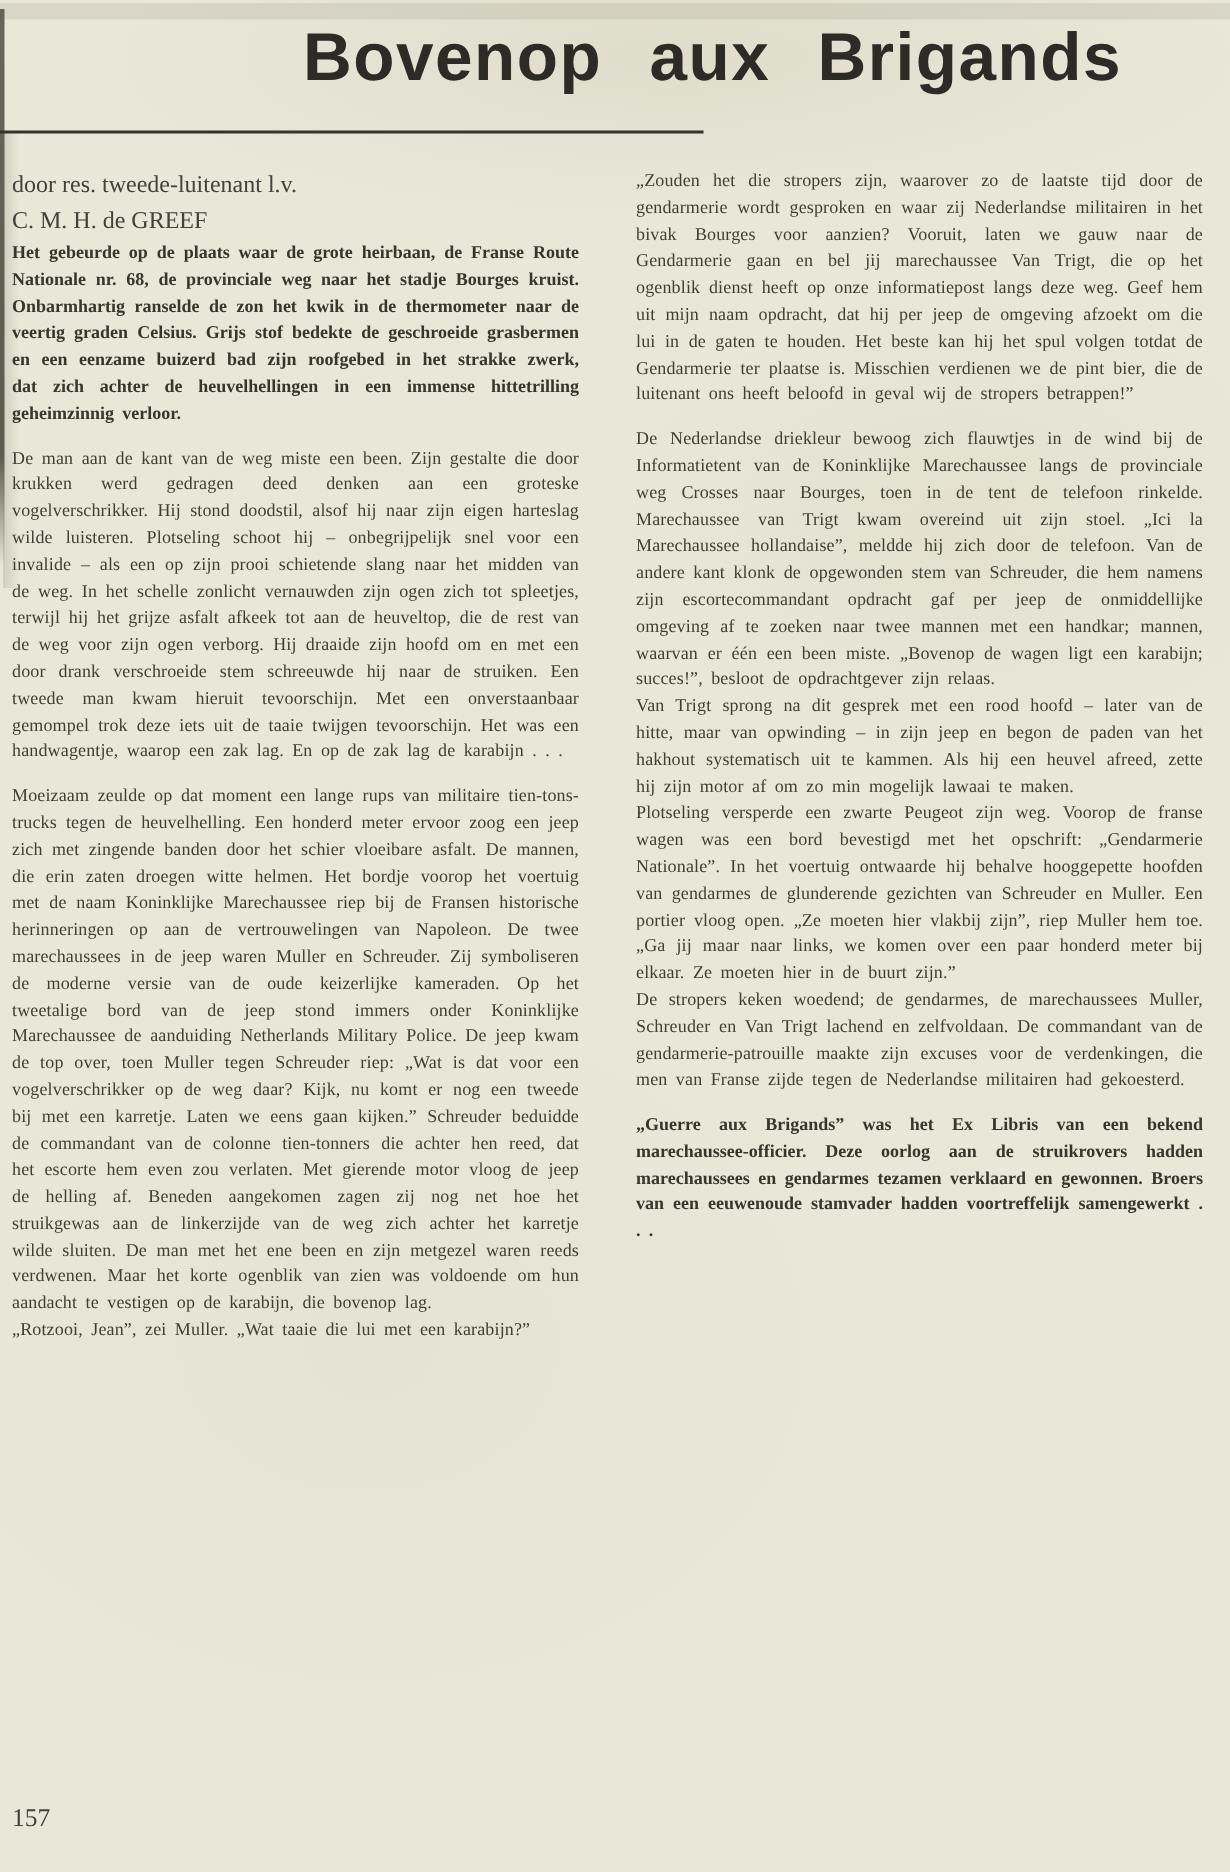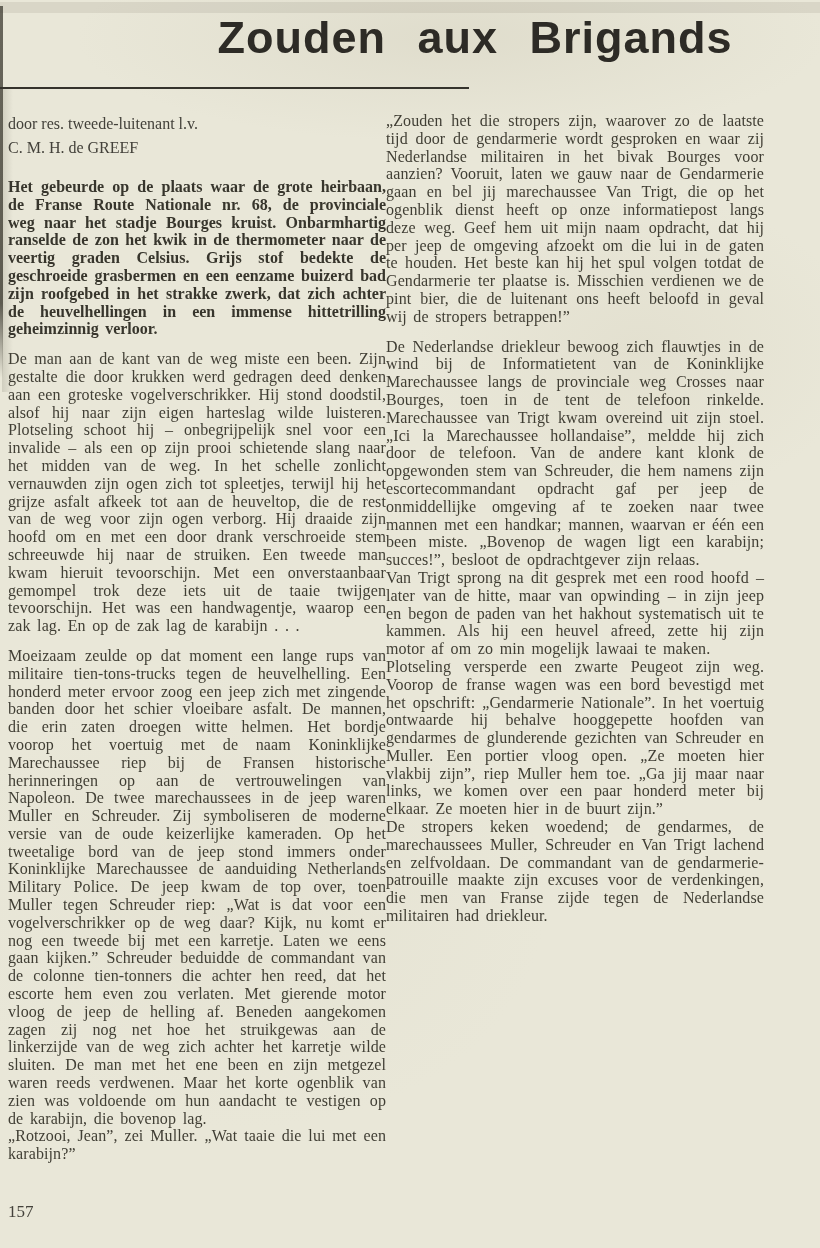--- a/index.html
+++ b/index.html
@@ -42,78 +42,79 @@
     letter-spacing: 1px;
     word-spacing: 18px;
     color: #2d2b26;
   }
   .rule {
     position: absolute; top: 87px; left: 0; width: 469px; height: 2px;
     background: #35332c;
   }
   .columns {
     position: absolute; top: 112px; left: 8px; width: 794px;
-    display: flex; 
+    display: flex; gap: 38px;
   }
   .col { width: 378px; }
   .byline {
     margin: 0; font-size: 16px; line-height: 24px; color: #43413六7;
     color: #43413a;
   }
   .para {
     margin: 0;
-    font-size: 16px;
+    font-size: 12px;
     line-height: 17.8px;
     text-align: justify;
     letter-spacing: 0.1px;
     word-spacing: 2.5px;
     color: #403e34;
   }
   .para.bold {
     font-weight: bold;
     letter-spacing: 0;
     color: #37352c;
   }
-  .mt-intro { margin-top: 18px; }
+  .mt-intro { }
   .mt-para  { margin-top: 12px; }
   .mt-none  { margin-top: 0; }
   .pagenum {
     position: absolute; left: 8px; top: 1202px;
     font-size: 17px; color: #43413a;
   }
 </style>
 </head>
 <body>
 
 <div class="page">
 
   <div class="edge-top"></div>
   <div class="edge-left-line"></div>
   <div class="edge-left-shadow"></div>
 
-  <h1 class="title">Zouden aux Brigands</h1>
+  <h1 class="title">Bovenop aux Brigands</h1>
   <div class="rule"></div>
 
   <div class="columns">
 
     <div class="col">
       <p class="byline">door res. tweede-luitenant l.v.</p>
       <p class="byline">C. M. H. de GREEF</p>
 
       <p class="para bold mt-intro">Het gebeurde op de plaats waar de grote heirbaan, de Franse Route Nationale nr. 68, de provinciale weg naar het stadje Bourges kruist. Onbarmhartig ranselde de zon het kwik in de thermometer naar de veertig graden Celsius. Grijs stof bedekte de geschroeide grasbermen en een eenzame buizerd bad zijn roofgebed in het strakke zwerk, dat zich achter de heuvelhellingen in een immense hittetrilling geheimzinnig verloor.</p>
       <p class="para mt-para">De man aan de kant van de weg miste een been. Zijn gestalte die door krukken werd gedragen deed denken aan een groteske vogelverschrikker. Hij stond doodstil, alsof hij naar zijn eigen harteslag wilde luisteren. Plotseling schoot hij – onbegrijpelijk snel voor een invalide – als een op zijn prooi schietende slang naar het midden van de weg. In het schelle zonlicht vernauwden zijn ogen zich tot spleetjes, terwijl hij het grijze asfalt afkeek tot aan de heuveltop, die de rest van de weg voor zijn ogen verborg. Hij draaide zijn hoofd om en met een door drank verschroeide stem schreeuwde hij naar de struiken. Een tweede man kwam hieruit tevoorschijn. Met een onverstaanbaar gemompel trok deze iets uit de taaie twijgen tevoorschijn. Het was een handwagentje, waarop een zak lag. En op de zak lag de karabijn . . .</p>
       <p class="para mt-para">Moeizaam zeulde op dat moment een lange rups van militaire tien-tons-trucks tegen de heuvelhelling. Een honderd meter ervoor zoog een jeep zich met zingende banden door het schier vloeibare asfalt. De mannen, die erin zaten droegen witte helmen. Het bordje voorop het voertuig met de naam Koninklijke Marechaussee riep bij de Fransen historische herinneringen op aan de vertrouwelingen van Napoleon. De twee marechaussees in de jeep waren Muller en Schreuder. Zij symboliseren de moderne versie van de oude keizerlijke kameraden. Op het tweetalige bord van de jeep stond immers onder Koninklijke Marechaussee de aanduiding Netherlands Military Police. De jeep kwam de top over, toen Muller tegen Schreuder riep: „Wat is dat voor een vogelverschrikker op de weg daar? Kijk, nu komt er nog een tweede bij met een karretje. Laten we eens gaan kijken.” Schreuder beduidde de commandant van de colonne tien-tonners die achter hen reed, dat het escorte hem even zou verlaten. Met gierende motor vloog de jeep de helling af. Beneden aangekomen zagen zij nog net hoe het struikgewas aan de linkerzijde van de weg zich achter het karretje wilde sluiten. De man met het ene been en zijn metgezel waren reeds verdwenen. Maar het korte ogenblik van zien was voldoende om hun aandacht te vestigen op de karabijn, die bovenop lag.</p>
       <p class="para mt-none">„Rotzooi, Jean”, zei Muller. „Wat taaie die lui met een karabijn?”</p>
     </div>
 
     <div class="col">
       <p class="para mt-none">„Zouden het die stropers zijn, waarover zo de laatste tijd door de gendarmerie wordt gesproken en waar zij Nederlandse militairen in het bivak Bourges voor aanzien? Vooruit, laten we gauw naar de Gendarmerie gaan en bel jij marechaussee Van Trigt, die op het ogenblik dienst heeft op onze informatiepost langs deze weg. Geef hem uit mijn naam opdracht, dat hij per jeep de omgeving afzoekt om die lui in de gaten te houden. Het beste kan hij het spul volgen totdat de Gendarmerie ter plaatse is. Misschien verdienen we de pint bier, die de luitenant ons heeft beloofd in geval wij de stropers betrappen!”</p>
       <p class="para mt-para">De Nederlandse driekleur bewoog zich flauwtjes in de wind bij de Informatietent van de Koninklijke Marechaussee langs de provinciale weg Crosses naar Bourges, toen in de tent de telefoon rinkelde. Marechaussee van Trigt kwam overeind uit zijn stoel. „Ici la Marechaussee hollandaise”, meldde hij zich door de telefoon. Van de andere kant klonk de opgewonden stem van Schreuder, die hem namens zijn escortecommandant opdracht gaf per jeep de onmiddellijke omgeving af te zoeken naar twee mannen met een handkar; mannen, waarvan er één een been miste. „Bovenop de wagen ligt een karabijn; succes!”, besloot de opdrachtgever zijn relaas.</p>
       <p class="para mt-none">Van Trigt sprong na dit gesprek met een rood hoofd – later van de hitte, maar van opwinding – in zijn jeep en begon de paden van het hakhout systematisch uit te kammen. Als hij een heuvel afreed, zette hij zijn motor af om zo min mogelijk lawaai te maken.</p>
       <p class="para mt-none">Plotseling versperde een zwarte Peugeot zijn weg. Voorop de franse wagen was een bord bevestigd met het opschrift: „Gendarmerie Nationale”. In het voertuig ontwaarde hij behalve hooggepette hoofden van gendarmes de glunderende gezichten van Schreuder en Muller. Een portier vloog open. „Ze moeten hier vlakbij zijn”, riep Muller hem toe. „Ga jij maar naar links, we komen over een paar honderd meter bij elkaar. Ze moeten hier in de buurt zijn.”</p>
-      <p class="para mt-none">De stropers keken woedend; de gendarmes, de marechaussees Muller, Schreuder en Van Trigt lachend en zelfvoldaan. De commandant van de gendarmerie-patrouille maakte zijn excuses voor de verdenkingen, die men van Franse zijde tegen de Nederlandse militairen had driekleur.</p>
+      <p class="para mt-none">De stropers keken woedend; de gendarmes, de marechaussees Muller, Schreuder en Van Trigt lachend en zelfvoldaan. De commandant van de gendarmerie-patrouille maakte zijn excuses voor de verdenkingen, die men van Franse zijde tegen de Nederlandse militairen had gekoesterd.</p>
+      <p class="para bold mt-para">„Guerre aux Brigands” was het Ex Libris van een bekend marechaussee-officier. Deze oorlog aan de struikrovers hadden marechaussees en gendarmes tezamen verklaard en gewonnen. Broers van een eeuwenoude stamvader hadden voortreffelijk samengewerkt . . .</p>
     </div>
 
   </div>
 
   <div class="pagenum">157</div>
 
 </div>
 
 </body></html>

